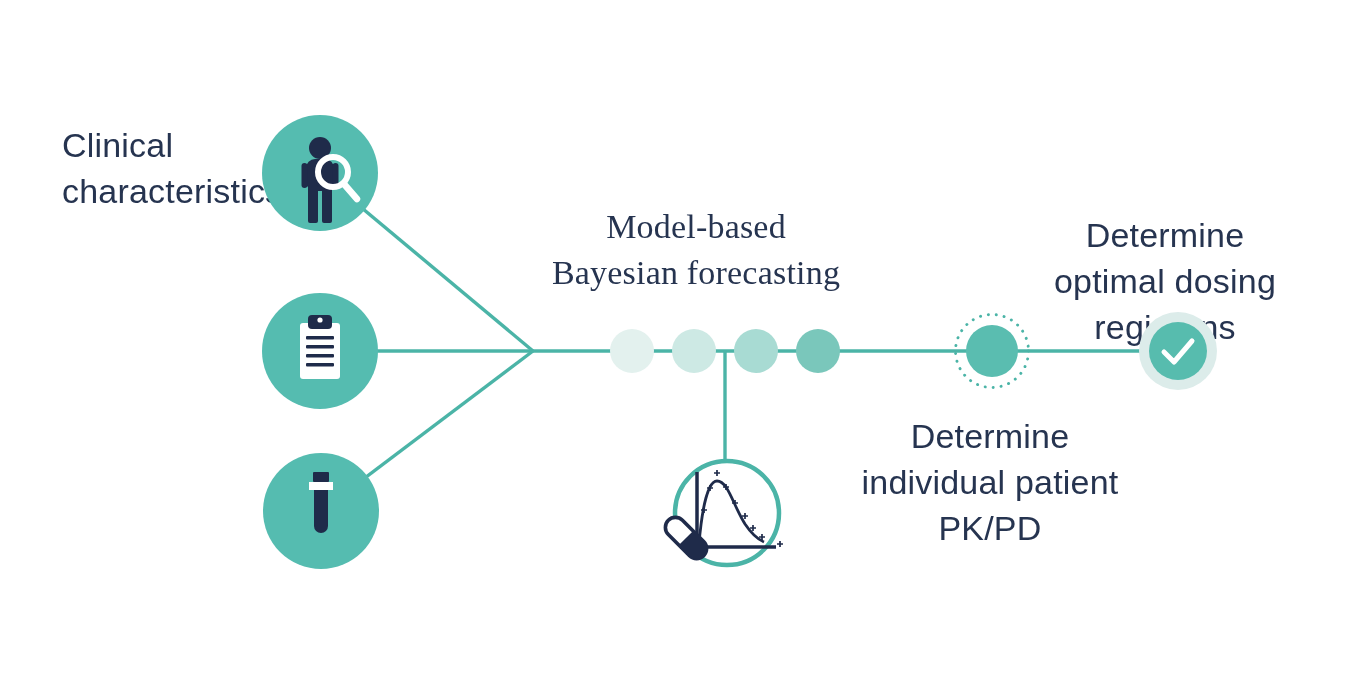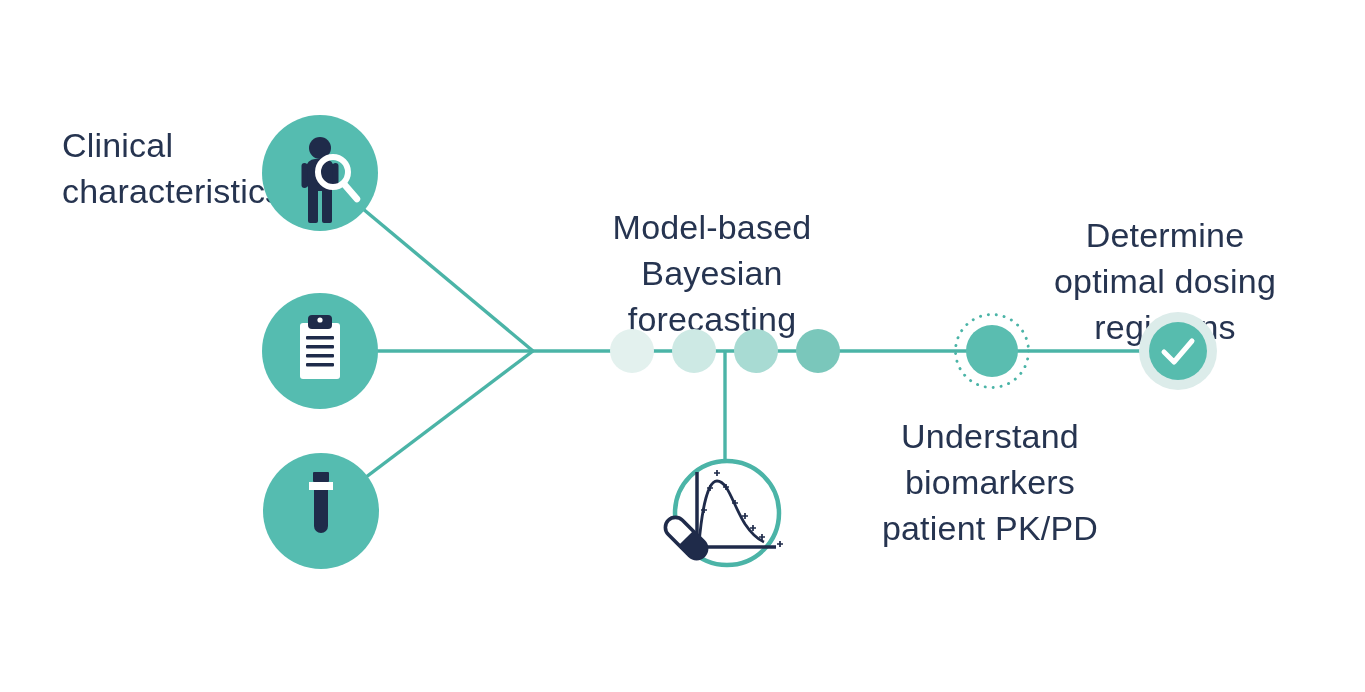--- a/index.html
+++ b/index.html
@@ -56,23 +56,23 @@
 
   <svg id="connectors" width="1365" height="692">
     <line class="teal-line" x1="320" y1="173" x2="533" y2="351"></line>
     <line class="teal-line" x1="320" y1="351" x2="1178" y2="351"></line>
     <line class="teal-line" x1="321" y1="511" x2="533" y2="351"></line>
     <line class="teal-line" x1="725" y1="351" x2="725" y2="465"></line>
   </svg>
 
   <div class="abs label" style="left:62px; top:122px; width:200px;">Clinical characteristics</div>
 
-  <div class="abs label center" style="left:562px; top:204px; width:300px;">Model-based Bayesian forecasting</div>
+  <div class="abs label center" style="left:546px; top:204px; width:300px;font-family:Liberation Serif, serif;">Model-based Bayesian forecasting</div>
   <div class="abs label center" style="left:1040px; top:212px; width:250px;">Determine optimal dosing regimens</div>
-  <div class="abs label center" style="left:850px; top:413px; width:280px;">Understand biomarkers patient PK/PD</div>
+  <div class="abs label center" style="left:850px; top:413px; width:280px;">Determine individual patient PK/PD</div>
 
   <div class="input-circle" style="left:262px; top:115px;">
     <svg width="116" height="116" viewBox="0 0 116 116">
       <circle class="navy-fill" cx="58" cy="33" r="11"></circle>
       <rect class="navy-fill" x="44" y="44" width="28" height="32" rx="9"></rect>
       <rect class="navy-fill" x="39.5" y="48" width="6" height="25" rx="3"></rect>
       <rect class="navy-fill" x="70.5" y="48" width="6" height="25" rx="3"></rect>
       <rect class="navy-fill" x="46" y="70" width="10" height="38" rx="2"></rect>
       <rect class="navy-fill" x="60" y="70" width="10" height="38" rx="2"></rect>
       <circle class="white-stroke" cx="71" cy="57" r="15" stroke-width="6"></circle>

